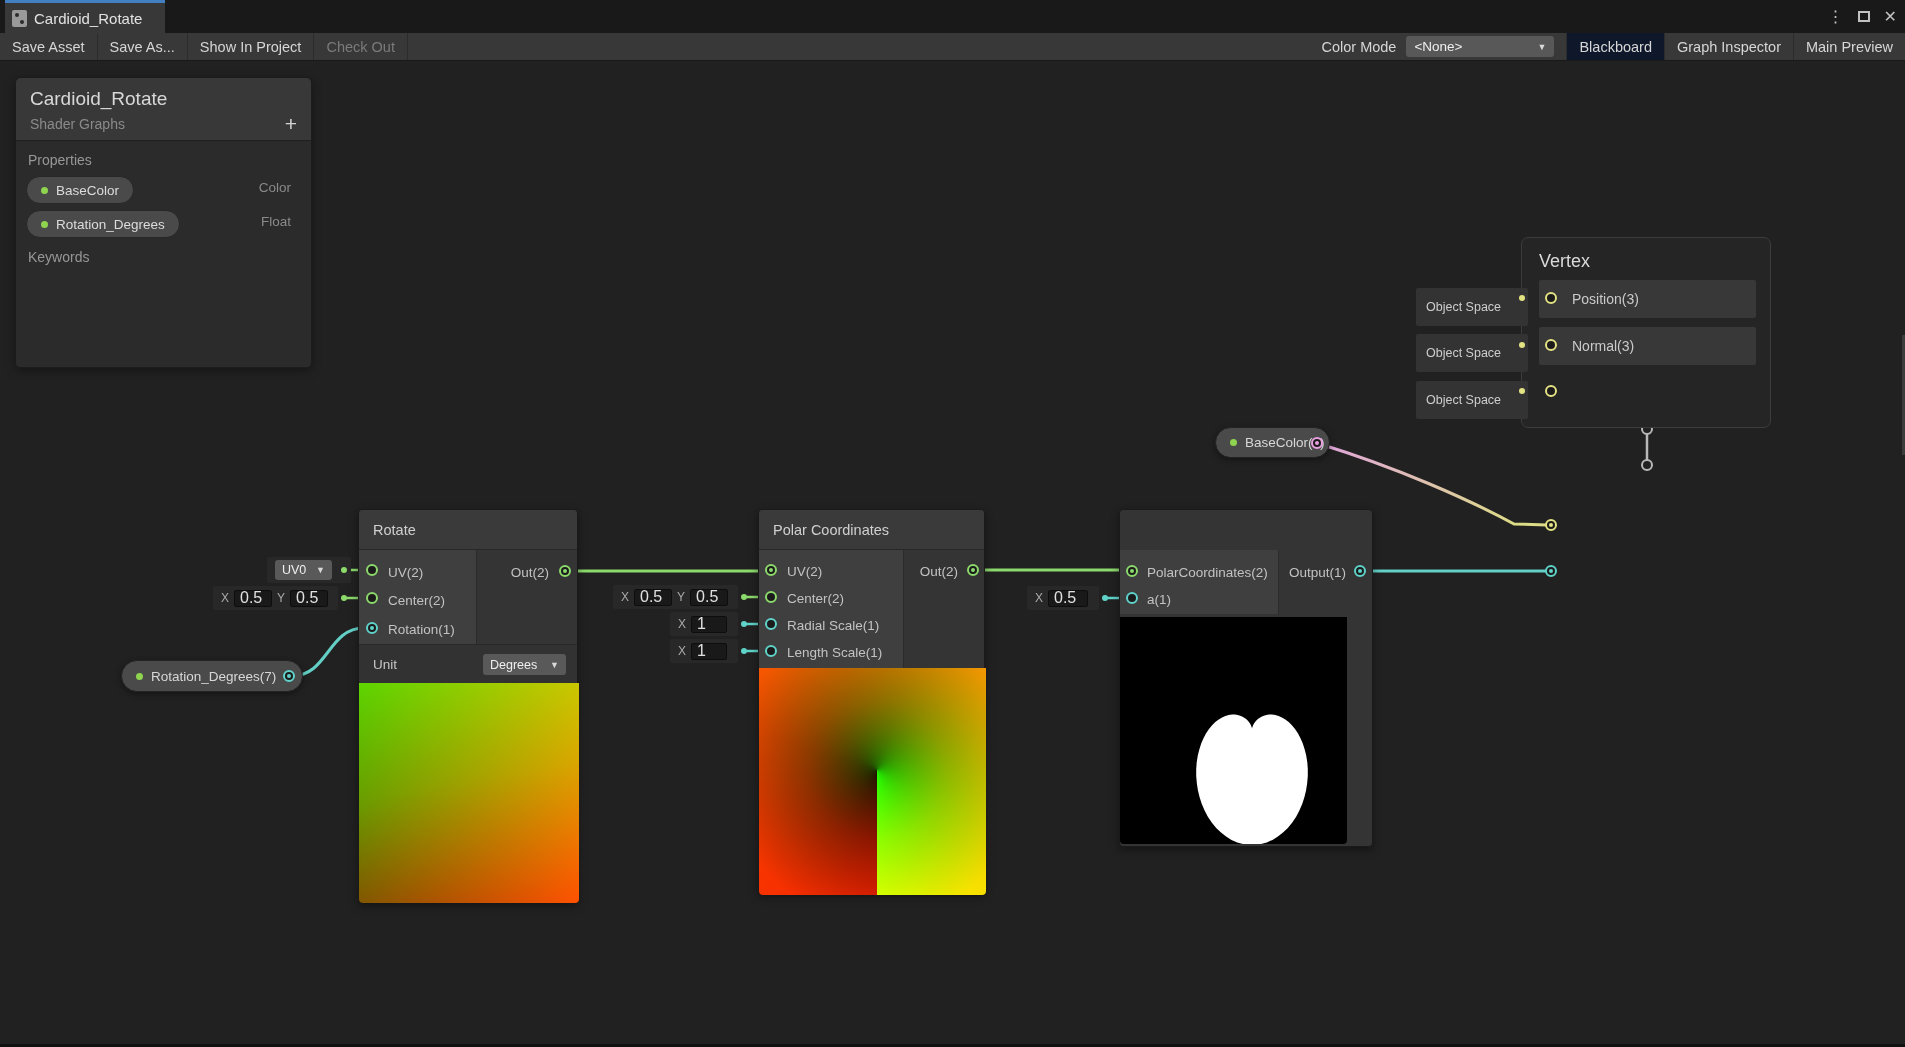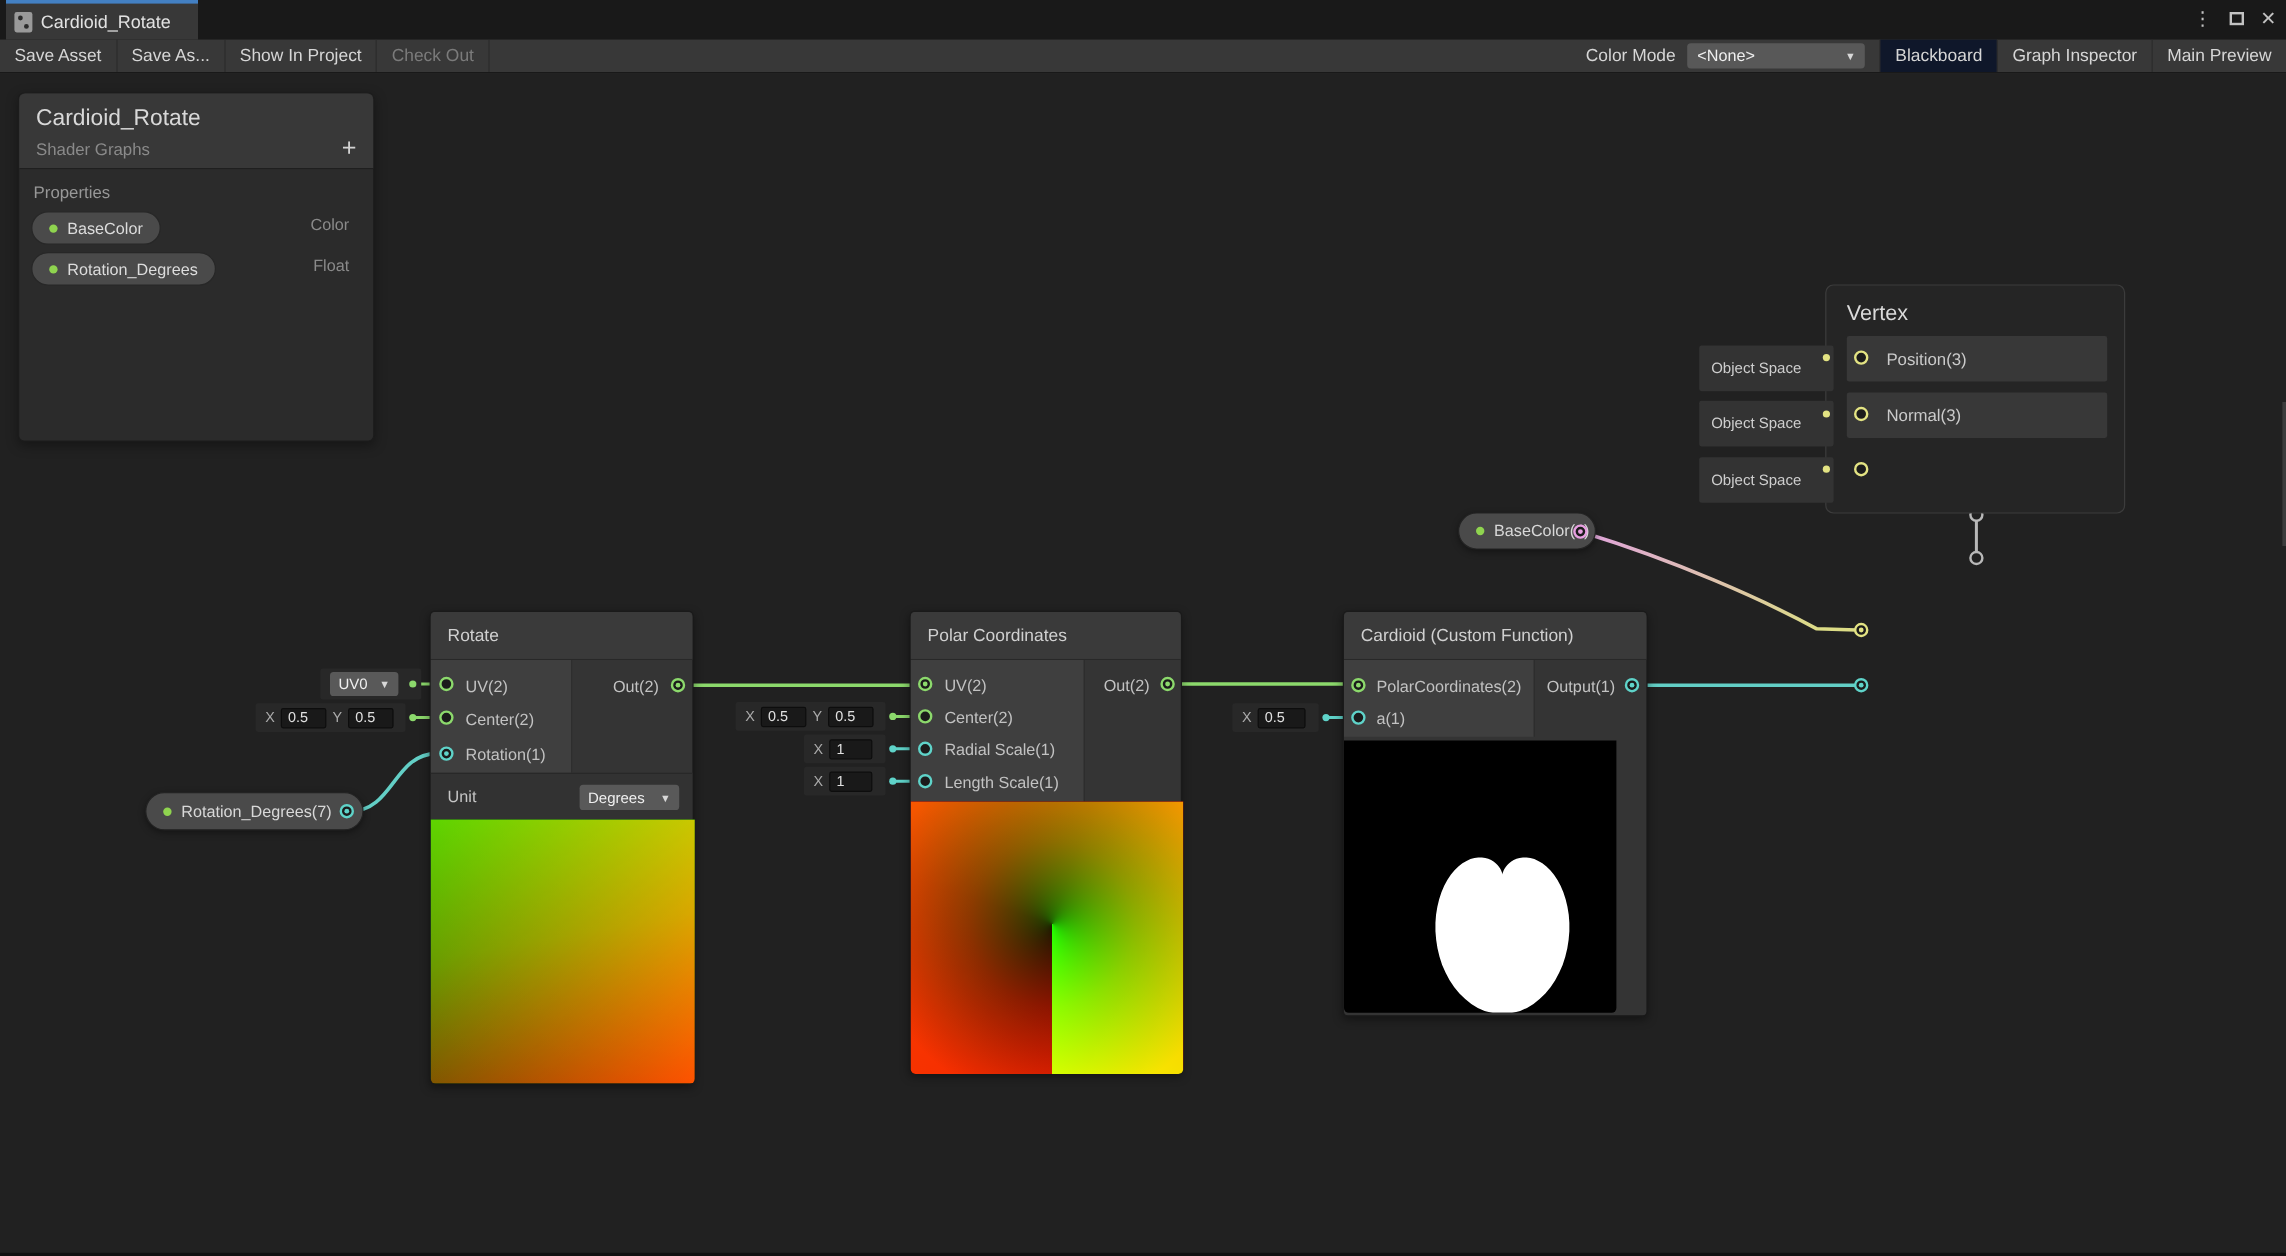--- a/index.html
+++ b/index.html
@@ -66,21 +66,21 @@
   .port{position:absolute;width:12px;height:12px;box-sizing:border-box;border:2px solid currentColor;border-radius:50%;
         background:#1b1b1b;transform:translate(-50%,-50%);z-index:3;}
   .port.connected::after{content:"";position:absolute;inset:2px;border-radius:50%;background:currentColor;}
   .wdot{position:absolute;width:6px;height:6px;border-radius:50%;background:currentColor;transform:translate(-50%,-50%);z-index:3;}
   .c-green{color:#8cd96c;} .c-cyan{color:#5fd3c9;} .c-yellow{color:#e3e383;} .c-pink{color:#e79fe0;}
   
   .widget{position:absolute;background:#282828;border-radius:2px;display:flex;align-items:center;gap:5px;
           padding:0 8px;box-sizing:border-box;height:24px;z-index:2;}
   .wlabel{font-size:12px;color:#aaa;}
   .wfield{height:17px;background:#191919;border:1px solid #0d0d0d;border-radius:2px;color:#e0e0e0;
-          font-size:12px;display:flex;align-items:center;padding:0 5px;box-sizing:border-box;}
+          font-size:16px;display:flex;align-items:center;padding:0 5px;box-sizing:border-box;}
   
   .prop-pill{position:absolute;background:#4a4a4a;border:1px solid #232323;border-radius:16px;display:flex;
              align-items:center;gap:8px;padding:0 26px 0 14px;box-sizing:border-box;height:32px;font-size:13.5px;
              color:#d8d8d8;z-index:2;box-shadow:0 2px 6px rgba(0,0,0,.4);}
   
   .stack{position:absolute;background:#252525;border:1px solid #3c3c3c;border-radius:7px;box-sizing:border-box;z-index:2;}
   .stack-title{font-size:18px;color:#dadada;padding:13px 0 0 17px;}
   .stack-row{position:absolute;left:17px;width:217px;height:38px;background:#383838;border-radius:2px;}
   .stack-row-label{position:absolute;left:33px;top:50%;transform:translateY(-50%);font-size:14px;color:#cacaca;white-space:nowrap;}
   .space-tag{position:absolute;width:112px;height:38px;background:#333;border-radius:2px;display:flex;align-items:center;
@@ -176,20 +176,21 @@
       </div>
       <span class="pill-type">Color</span>
     </div>
     <div class="pill-row">
       <div class="pill">
         <span class="gdot"></span>
         <span>Rotation_Degrees</span>
       </div>
       <span class="pill-type">Float</span>
     </div>
+    <div class="bb-section">Keywords</div>
   </div>
 
   <div class="node" style="left:358px;top:509px;width:220px;height:394px">
     <div class="node-title">Rotate</div>
     <div class="in-panel" style="left:0;top:40px;width:118px;height:94px"></div>
     <span class="port-label" style="left:29px;top:62px">UV(2)</span>
     <span class="port-label" style="left:29px;top:90px">Center(2)</span>
     <span class="port-label" style="left:29px;top:119px">Rotation(1)</span>
     <span class="out-label" style="right:28px;top:62px">Out(2)</span>
     <div class="unit-row" style="top:134px;height:39px">
@@ -249,21 +250,20 @@
     <span class="wfield" style="width:36px">1</span>
   </div>
   <span class="wdot c-cyan" style="left:744px;top:624px"></span>
   <div class="widget" style="left:670px;top:639px;width:68px">
     <span class="wlabel">X</span>
     <span class="wfield" style="width:36px">1</span>
   </div>
   <span class="wdot c-cyan" style="left:744px;top:651px"></span>
 
   <div class="node" style="left:1119px;top:509px;width:254px;height:338px">
-    <div class="node-title">Cardioid (Custom Function)</div>
     <div class="in-panel" style="left:0;top:40px;width:159px;height:64px"></div>
     <span class="port-label" style="left:27px;top:62px">PolarCoordinates(2)</span>
     <span class="port-label" style="left:27px;top:89px">a(1)</span>
     <span class="out-label" style="right:26px;top:62px">Output(1)</span>
     <div class="preview pv-cardioid" style="top:107px;width:227px;height:227px">
       <svg width="227" height="227" viewBox="0 0 227 227">
         <polygon fill="#ffffff" points="175.0,112.0 171.9,108.2 168.7,105.1 165.3,102.4 161.9,100.4 158.6,98.9 155.3,98.0 152.1,97.6 149.1,97.6 146.3,97.9 143.8,98.7 141.4,99.7 139.4,100.9 137.6,102.3 136.1,103.8 134.9,105.3 133.9,106.7 133.2,108.1 132.7,109.3 132.3,110.3 132.1,111.1 132.0,111.7 132.0,112.0 132.0,112.0 132.0,111.7 131.9,111.1 131.7,110.3 131.3,109.3 130.8,108.1 130.1,106.7 129.1,105.3 127.9,103.8 126.4,102.3 124.6,100.9 122.6,99.7 120.2,98.7 117.7,97.9 114.9,97.6 111.9,97.6 108.7,98.0 105.4,98.9 102.1,100.4 98.7,102.4 95.3,105.1 92.1,108.2 89.0,112.0 86.1,116.3 83.5,121.2 81.2,126.6 79.3,132.4 77.8,138.6 76.7,145.2 76.2,152.0 76.2,159.0 76.8,166.1 77.9,173.2 79.6,180.3 81.8,187.1 84.7,193.7 88.0,199.9 91.9,205.7 96.2,211.0 101.0,215.6 106.1,219.6 111.5,222.9 117.2,225.4 123.0,227.0 129.0,227.9 135.0,227.9 141.0,227.0 146.8,225.4 152.5,222.9 157.9,219.6 163.0,215.6 167.8,211.0 172.1,205.7 176.0,199.9 179.3,193.7 182.2,187.1 184.4,180.3 186.1,173.2 187.2,166.1 187.8,159.0 187.8,152.0 187.3,145.2 186.2,138.6 184.7,132.4 182.8,126.6 180.5,121.2 177.9,116.3 175.0,112.0"></polygon>
       </svg>
     </div>
   </div>

